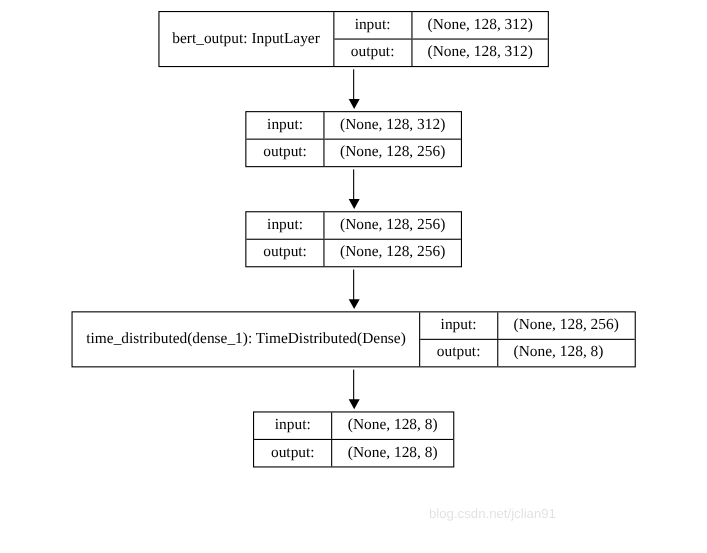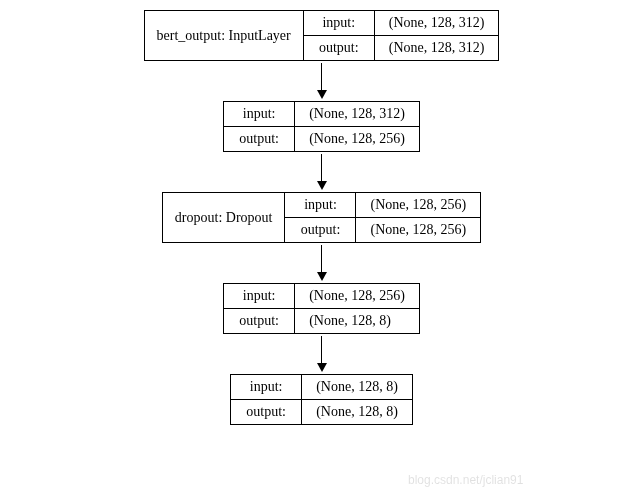--- a/index.html
+++ b/index.html
@@ -113,39 +113,39 @@
       </div>
     </div>
   </div>
 
   <div class="arrow">
       <div class="line"></div>
       <div class="head"></div>
     </div>
 
   <div class="node">
-    <div class="name">dropout: Dropout</div>
     <div class="io">
       <div class="row">
         <div class="label">input:</div>
         <div class="shape">(None, 128, 256)</div>
       </div>
       <div class="row">
         <div class="label">output:</div>
         <div class="shape">(None, 128, 256)</div>
       </div>
     </div>
   </div>
 
   <div class="arrow">
       <div class="line"></div>
       <div class="head"></div>
     </div>
 
   <div class="node">
+    <div class="name">time_distributed(dense_1): TimeDistributed(Dense)</div>
     <div class="io">
       <div class="row">
         <div class="label">input:</div>
         <div class="shape">(None, 128, 256)</div>
       </div>
       <div class="row">
         <div class="label">output:</div>
         <div class="shape">(None, 128, 8)</div>
       </div>
     </div>
@@ -164,13 +164,13 @@
       </div>
       <div class="row">
         <div class="label">output:</div>
         <div class="shape">(None, 128, 8)</div>
       </div>
     </div>
   </div>
 
 </div>
 
-<div class="watermark" style="left:408px; top:460px;margin-top:13px;">blog.csdn.net/jclian91</div>
+<div class="watermark" style="left:390px; top:460px;">blog.csdn.net/jclian91</div>
 
 </body></html>

